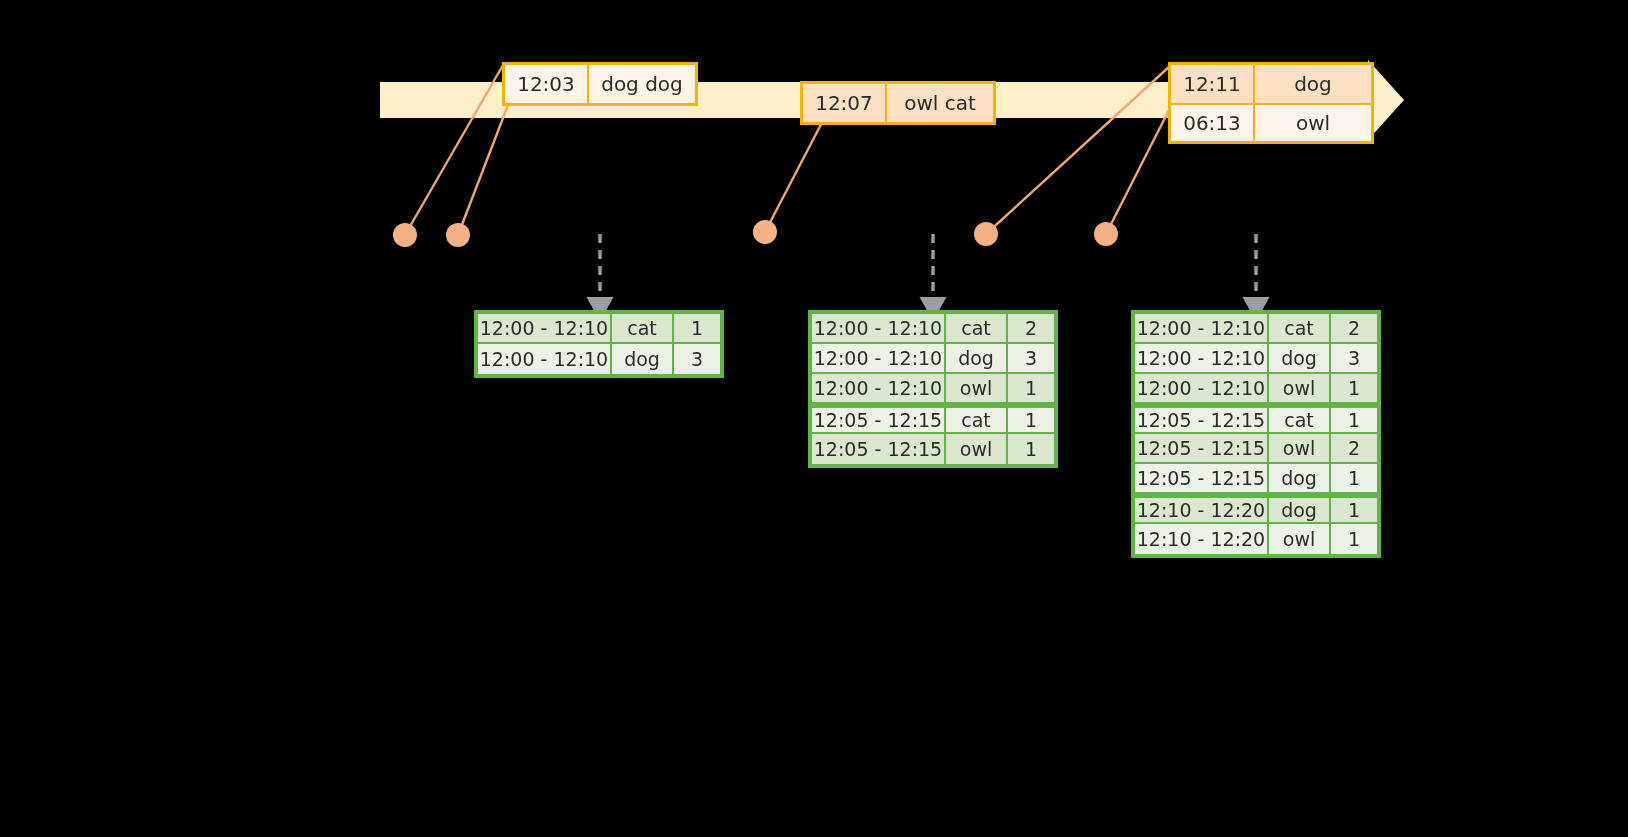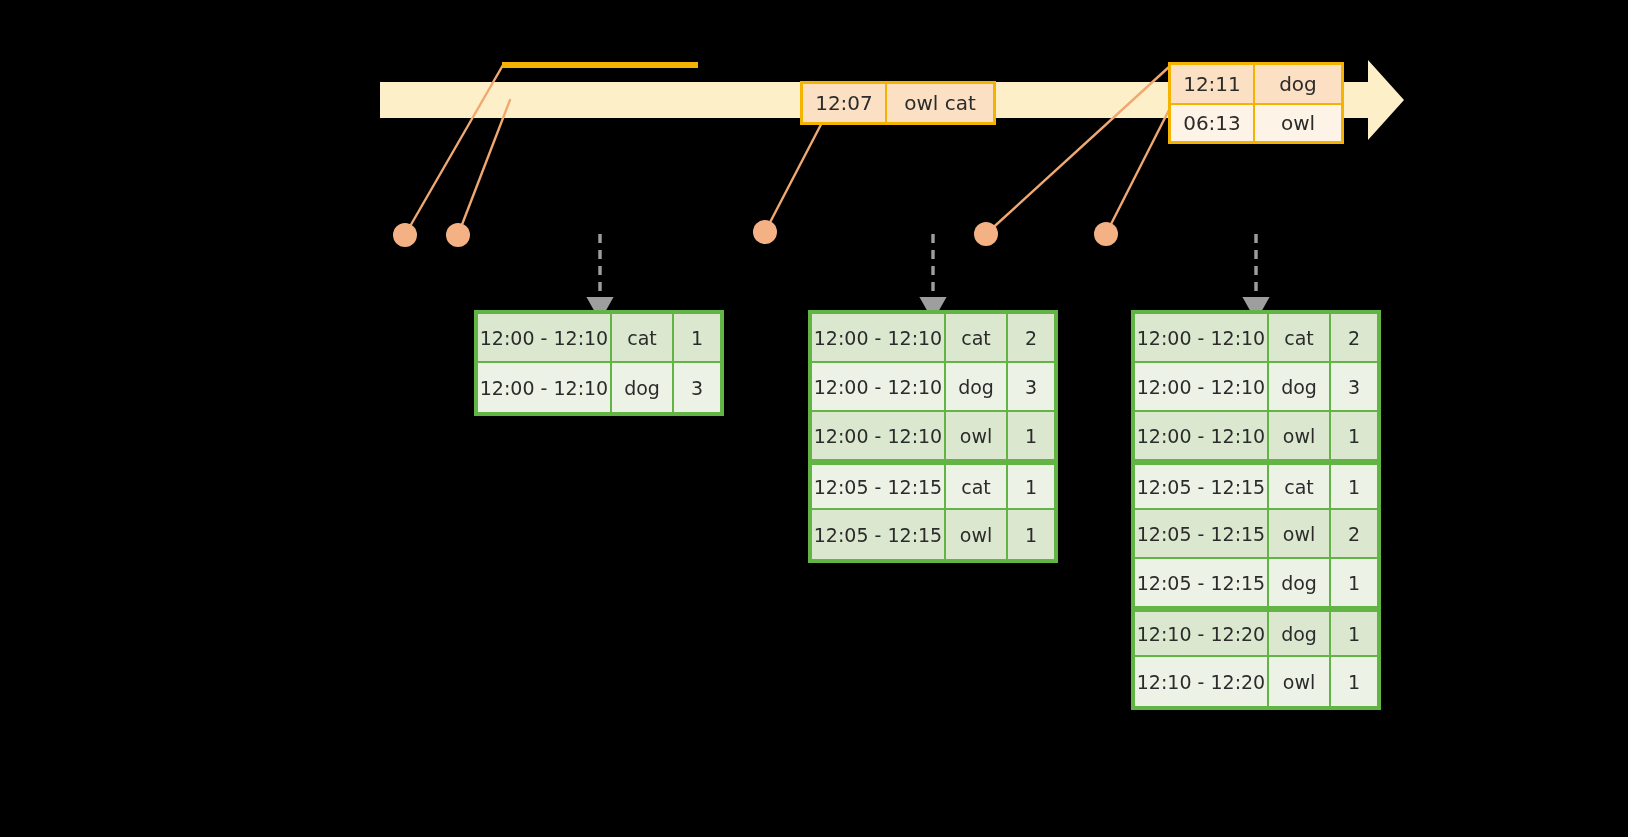--- a/index.html
+++ b/index.html
@@ -54,21 +54,21 @@
   
   .res-table {
     position: absolute;
     border: 4px solid #62b445;
     box-sizing: border-box;
     background: #62b445;
     z-index: 4;
   }
   .res-row {
     display: flex;
-    height: 49px;
+    height: 30px;
   }
   .res-cell {
     display: flex;
     align-items: center;
     justify-content: center;
     font-size: 19px;
     color: #2b2b2b;
     box-sizing: border-box;
     white-space: nowrap;
     border-right: 2px solid #62b445;
@@ -118,28 +118,32 @@
 
     <g id="down-arrows" stroke="#9e9e9e" stroke-width="3.4" fill="none" stroke-dasharray="9 7" stroke-linecap="butt">
         <line x1="600" y1="234" x2="600" y2="308" marker-end="url(#greyhead)"></line>
         <line x1="933" y1="234" x2="933" y2="308" marker-end="url(#greyhead)"></line>
         <line x1="1256" y1="234" x2="1256" y2="308" marker-end="url(#greyhead)"></line>
       </g>
   </svg>
 
   <div id="event-boxes">
       <div class="evt-group" style="left: 502px; top: 62px; width: 196px;">
+        <div class="evt-row plain">
+          <div class="evt-cell time">12:03</div>
+          <div class="evt-cell payload">dog dog</div>
+        </div>
       </div>
       <div class="evt-group" style="left: 800px; top: 81px; width: 196px;">
         <div class="evt-row shade">
           <div class="evt-cell time">12:07</div>
           <div class="evt-cell payload">owl cat</div>
         </div>
       </div>
-      <div class="evt-group" style="left: 1168px; top: 62px; width: 176px;">
+      <div class="evt-group" style="left: 1168px; top: 62px; width: 206px;">
         <div class="evt-row shade">
           <div class="evt-cell time">12:11</div>
           <div class="evt-cell payload">dog</div>
         </div>
         <div class="evt-row plain">
           <div class="evt-cell time">06:13</div>
           <div class="evt-cell payload">owl</div>
         </div>
       </div>
     </div>

